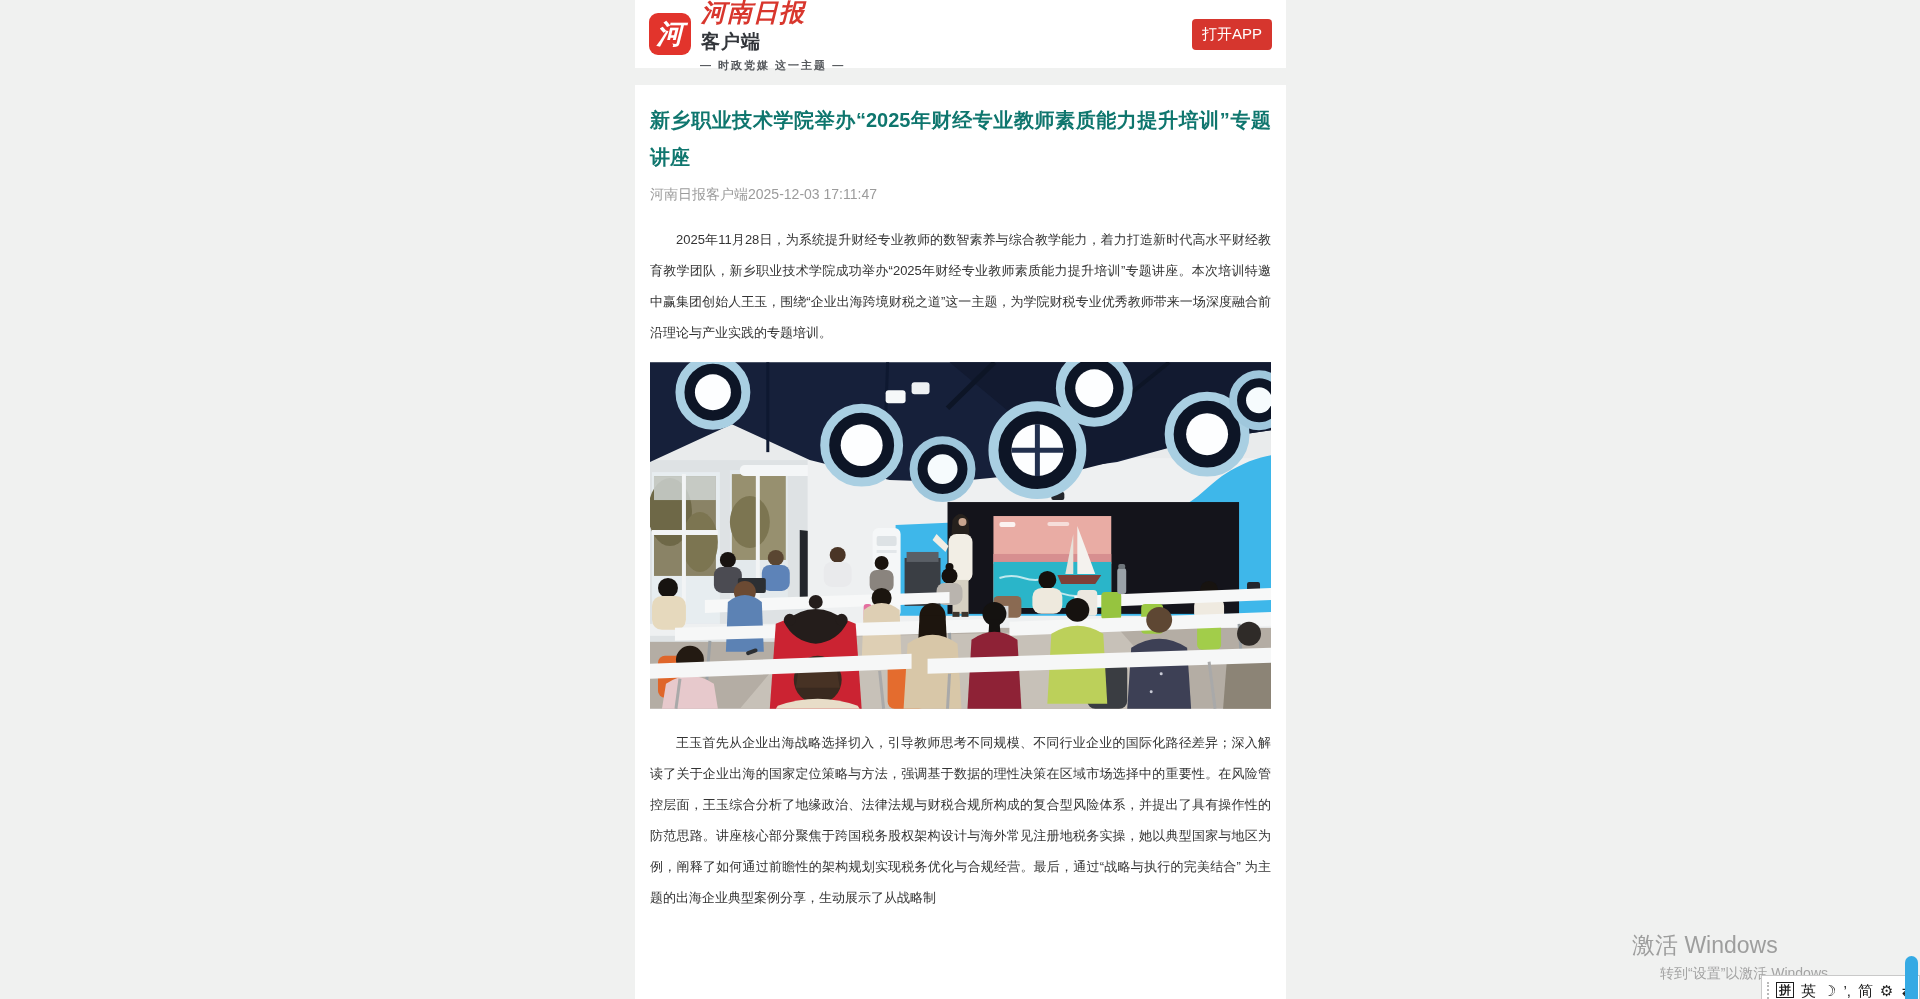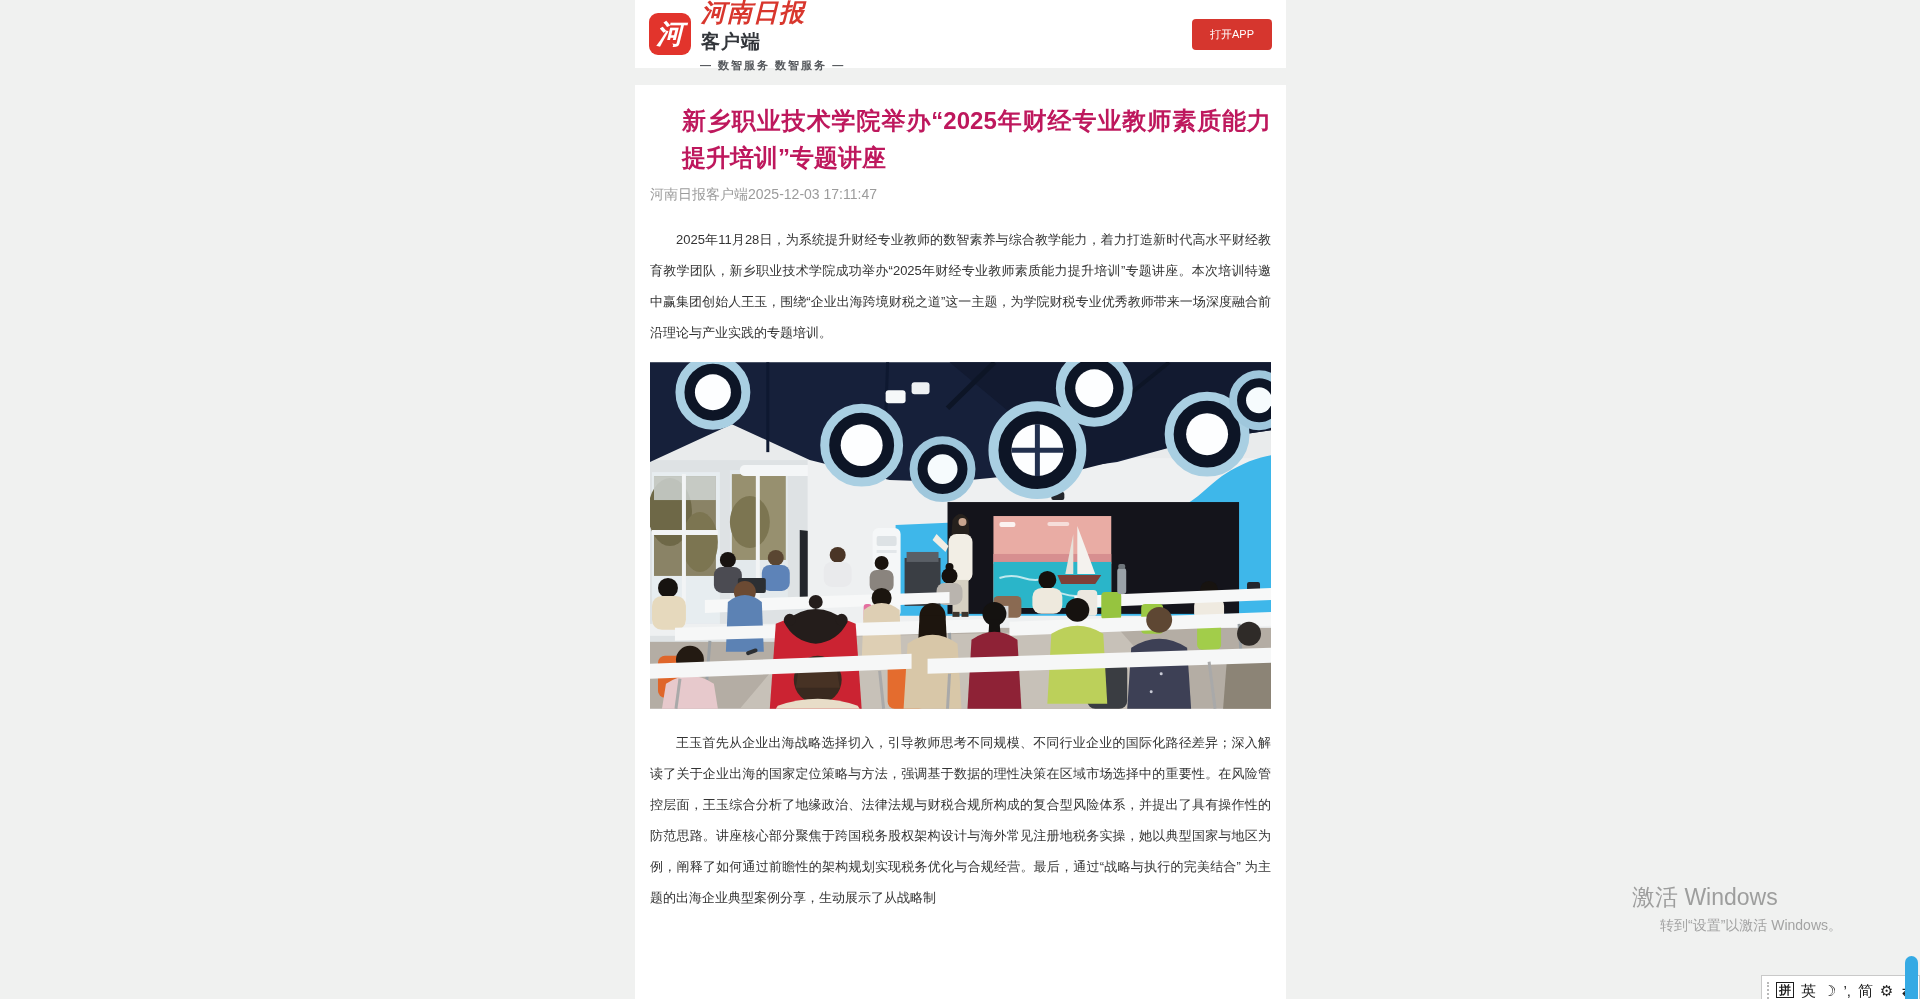--- a/index.html
+++ b/index.html
@@ -25,43 +25,42 @@
   .brand-block { display:flex; flex-direction:column; justify-content:center; }
   .brand-line { display:flex; align-items:baseline;flex-direction:column; }
   .brand-red {
     color:#d8362d; font-size:25px; font-weight:bold; font-style:italic;
     letter-spacing:1px; font-family:"DejaVu Serif","Liberation Serif",serif;
   }
   .brand-suffix { color:#33363b; font-size:19px; font-weight:bold; margin-left:1px; letter-spacing:1px; }
   .tagline { font-size:11px; color:#55585c; font-weight:bold; letter-spacing:2px; margin-top:3px; }
   .open-app {
     width:80px; height:31px; border:none; border-radius:4px;
-    background:#d6362e; color:#fff; font-size:11px; cursor:pointer;
+    background:#d6362e; color:#fff; font-size:15px; cursor:pointer;
     font-family:inherit;
   }
   
   .article-card {
     position:absolute; left:635px; top:85px; width:651px; height:914px;
     background:#ffffff; padding:17px 15px 0 15px; overflow:hidden;
   }
   .article-title {
-    font-size:24px; line-height:37px; font-weight:bold; color:#be185d;
+    font-size:20px; line-height:37px; font-weight:bold; color:#0f766e;
     text-align:justify;
-    margin-left:32px;
   }
   .byline { margin-top:10px; display:flex; font-size:14px; color:#9b9b9b; }
   .para {
     margin-top:20px; font-size:13px; line-height:31px; color:#333333;
     text-align:justify; text-indent:2em;
   }
   .para.second { margin-top:18px; }
   .photo-wrap { margin-top:14px; width:621px; height:347px; }
   .photo-wrap svg { display:block; width:621px; height:347px; }
   
-  .watermark { position:absolute; left:1632px; top:882px; pointer-events:none; }
+  .watermark { position:absolute; left:1632px; top:930px; pointer-events:none; }
   .wm-line1 { font-size:23px; color:rgba(130,130,130,.75); }
   .wm-line2 { font-size:14px; color:rgba(130,130,130,.70); margin-top:4px;margin-left:28px; }
   
   .ime-bar {
     position:absolute; left:1761px; top:975px; width:159px; height:30px;
     background:#ffffff; border:1px solid #c9c9c9;
     display:flex; align-items:center; gap:7px; padding:0 5px;
     font-size:15px; color:#1c1c1c; overflow:hidden; z-index:5;
   }
   .ime-handle { width:4px; height:17px; border-left:2px dotted #b9b9b9; }
@@ -79,21 +78,21 @@
 <body>
 
 <div class="header-card">
   <div class="logo">
     <div class="logo-square">河</div>
     <div class="brand-block">
       <div class="brand-line">
         <span class="brand-red">河南日报</span>
         <span class="brand-suffix">客户端</span>
       </div>
-      <div class="tagline">— 数智服务  数智服务 —</div>
+      <div class="tagline">— 时政党媒  这一主题 —</div>
     </div>
   </div>
   <button class="open-app">打开APP</button>
 </div>
 
 <div class="article-card">
   <h1 class="article-title">新乡职业技术学院举办“2025年财经专业教师素质能力提升培训”专题讲座</h1>
 
   <div class="byline">
     <span>河南日报客户端</span>

